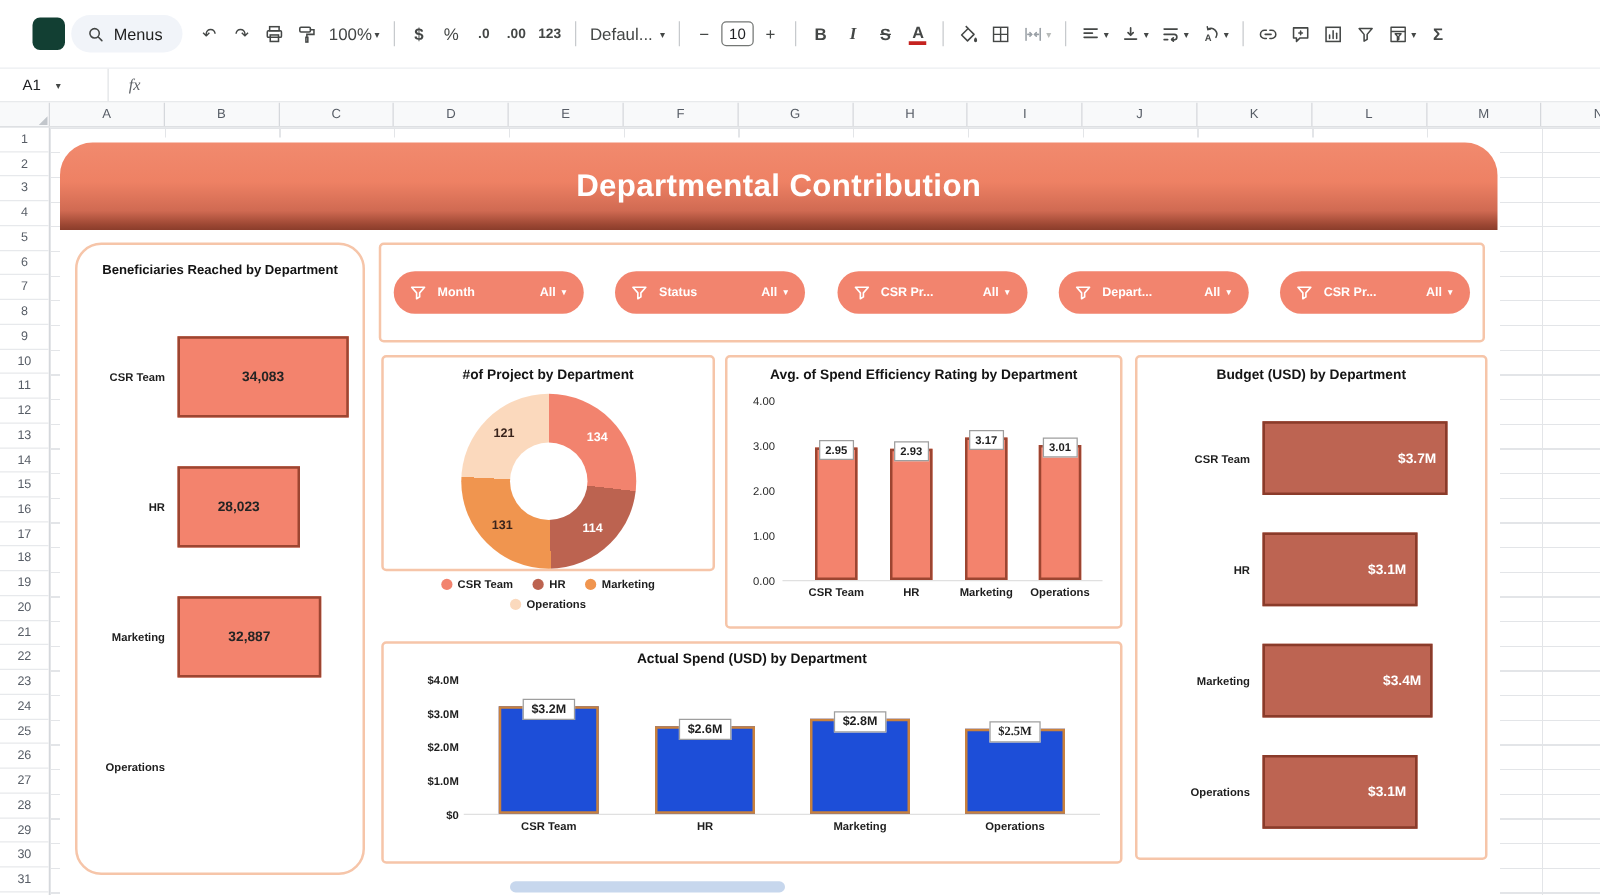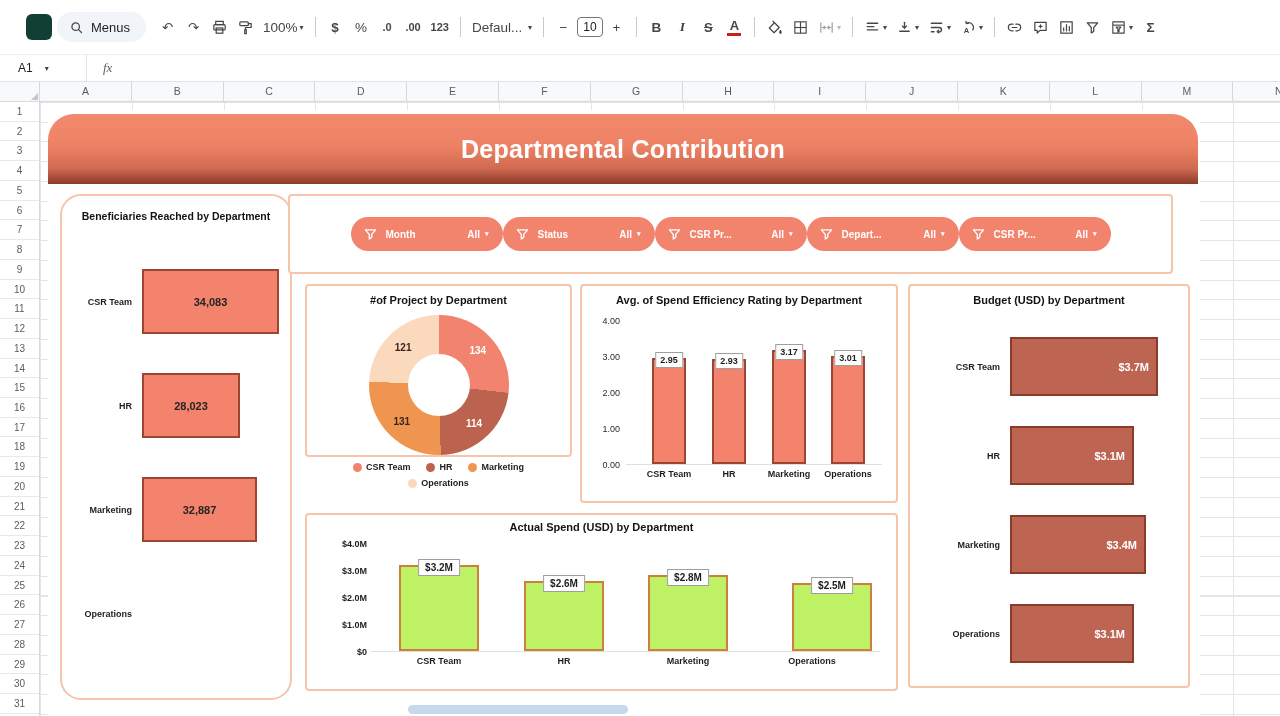--- a/index.html
+++ b/index.html
@@ -52,22 +52,22 @@
   
   .dashboard{position:absolute;left:8px;top:8px;width:1152px;height:606px;background:#fff;z-index:5;}
   .banner{position:absolute;left:0;top:4px;width:1150px;height:70px;border-radius:26px 26px 0 0;
     background:linear-gradient(180deg,#f18a6e 0%,#ee8164 45%,#d06a52 78%,#9c4733 94%,#8a3d2b 100%);
     display:flex;align-items:center;justify-content:center;}
   .banner-title{color:#fff;font-size:25px;font-weight:bold;letter-spacing:.3px;}
   .card{position:absolute;background:#fff;border:2px solid #f6c5a9;border-radius:4px;}
   .card-title{font-weight:bold;font-size:11px;color:#141414;text-align:center;white-space:nowrap;overflow:hidden;}
 
   
-  .filters-card{left:240px;top:84px;width:885px;height:80px;display:flex;align-items:center;
-    justify-content:center;padding:0 10px;}
+  .filters-card{left:255px;top:84px;width:885px;height:80px;display:flex;align-items:center;
+    justify-content:space-between;padding:0 10px;}
   .filter-pill{height:34px;width:152px;border-radius:17px;background:#f2846e;color:#fff;display:flex;
     align-items:center;padding:0 14px 0 12px;cursor:pointer;flex:none;}
   .filter-pill .fl{font-size:10px;font-weight:bold;margin-left:8px;white-space:nowrap;}
   .filter-pill .fv{margin-left:auto;font-size:10px;font-weight:bold;display:flex;align-items:center;gap:3px;}
   .filter-pill .caret{color:#fff;font-size:7px;}
 
   
   .ben-card{left:12px;top:84px;width:232px;height:506px;padding-top:14px;border-radius:21px;}
   .ben-card .card-title{font-size:10.5px;}
   .ben-rows{margin-top:47px;}
@@ -107,21 +107,21 @@
   .bud-bar{height:59px;background:#bd6452;border:2px solid #8a3b2a;display:flex;align-items:center;
     justify-content:flex-end;padding-right:7px;}
   .bud-val{color:#fff;font-weight:bold;font-size:11px;}
 
   
   .act-card{left:257px;top:403px;width:593px;height:178px;}
   .act-card .card-title{margin-top:6px;}
   .act-tick{position:absolute;left:8px;width:52px;text-align:right;font-size:9px;font-weight:bold;color:#1e1e1e;}
   .act-base{position:absolute;left:64px;right:16px;top:136px;height:1px;background:#e0e0e0;}
   .act-plot{position:absolute;left:68px;top:28px;height:108px;right:10px;}
-  .act-bar{position:absolute;bottom:0;width:80px;background:#bef264;border:2px solid #c9813d;}
+  .act-bar{position:absolute;bottom:0;width:80px;background:#1d4ed8;border:2px solid #c9813d;}
   .act-bar .val-box{font-size:10px;padding:2px 6px;}
 </style>
 </head>
 <body>
 
 <div class="toolbar">
   <div class="logo-box"></div>
   <button class="menus-pill">
     <svg class="ic" width="15" height="15" viewBox="0 0 18 18" fill="none" stroke="#444746" stroke-width="1.5" stroke-linecap="round">
         <circle cx="8" cy="8" r="4.5"></circle>
@@ -532,21 +532,21 @@
         <div class="act-plot">
             <div class="act-bar" style="left: 24px; height: 86px;">
               <span class="val-box">$3.2M</span>
             </div>
             <div class="act-bar" style="left: 149px; height: 70px;">
               <span class="val-box">$2.6M</span>
             </div>
             <div class="act-bar" style="left: 273px; height: 76px;">
               <span class="val-box">$2.8M</span>
             </div>
-            <div class="act-bar" style="left: 417px; height: 68px;">
+            <div class="act-bar" style="left: 397px; height: 68px; font-family: Liberation Serif, serif;">
               <span class="val-box">$2.5M</span>
             </div>
           </div>
         <div>
             <div class="x-cat" style="left: 132px; top: 141px;">CSR Team</div>
             <div class="x-cat" style="left: 257px; top: 141px;">HR</div>
             <div class="x-cat" style="left: 381px; top: 141px;">Marketing</div>
             <div class="x-cat" style="left: 505px; top: 141px;">Operations</div>
           </div>
       </div>

